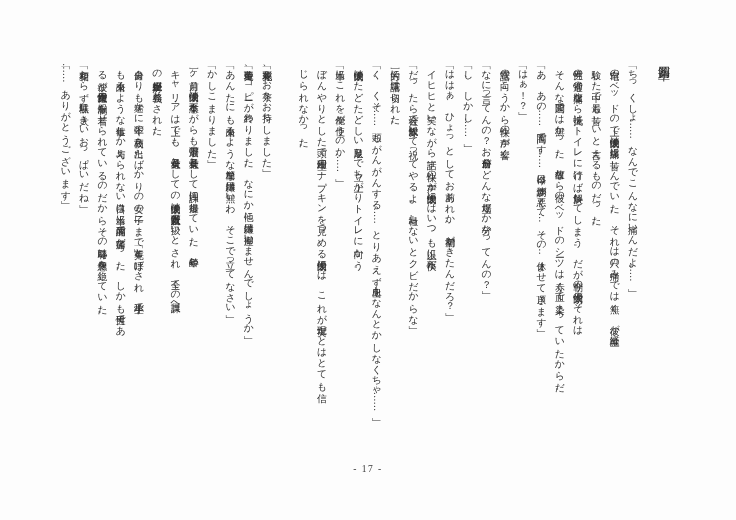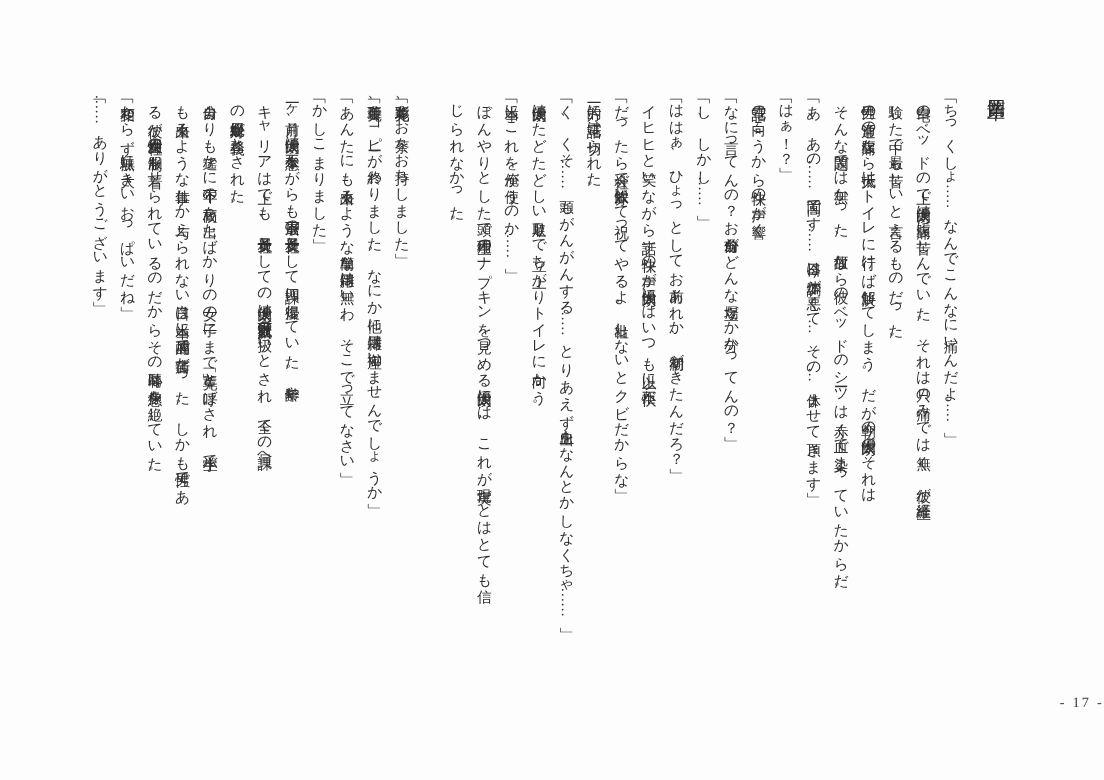--- a/index.html
+++ b/index.html
@@ -42,21 +42,21 @@
   }
   
   #body-text p.scene-break {
     margin-block-start: 18.3px;
   }
   #page-number {
     position: absolute;
     top: 464px;
     left: 0;
     width: 736px;
-    text-align: right;
+    text-align: center;
     font-size: 9.5px;
     letter-spacing: 1.5px;
     color: #3a3a3a;
   }
 </style>
 </head>
 <body>
 
 <div id="page">
 

